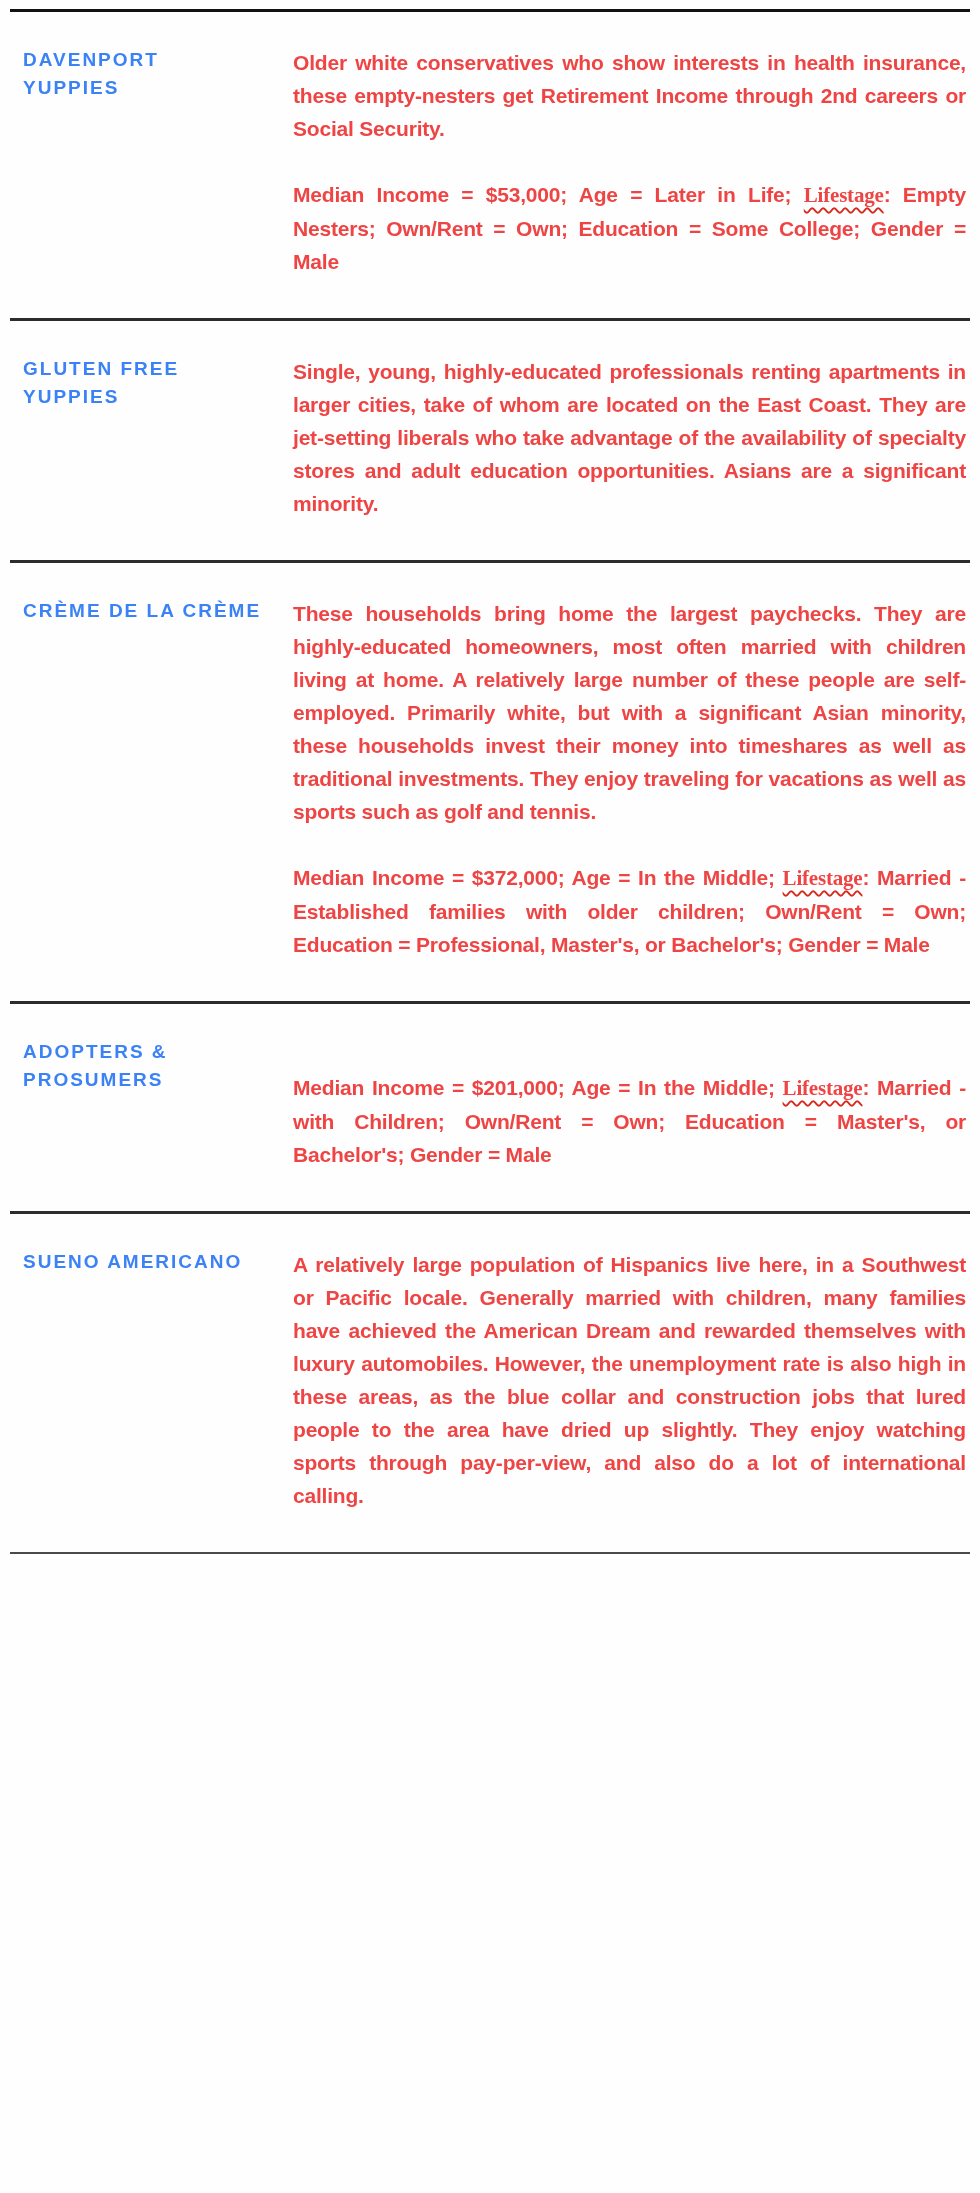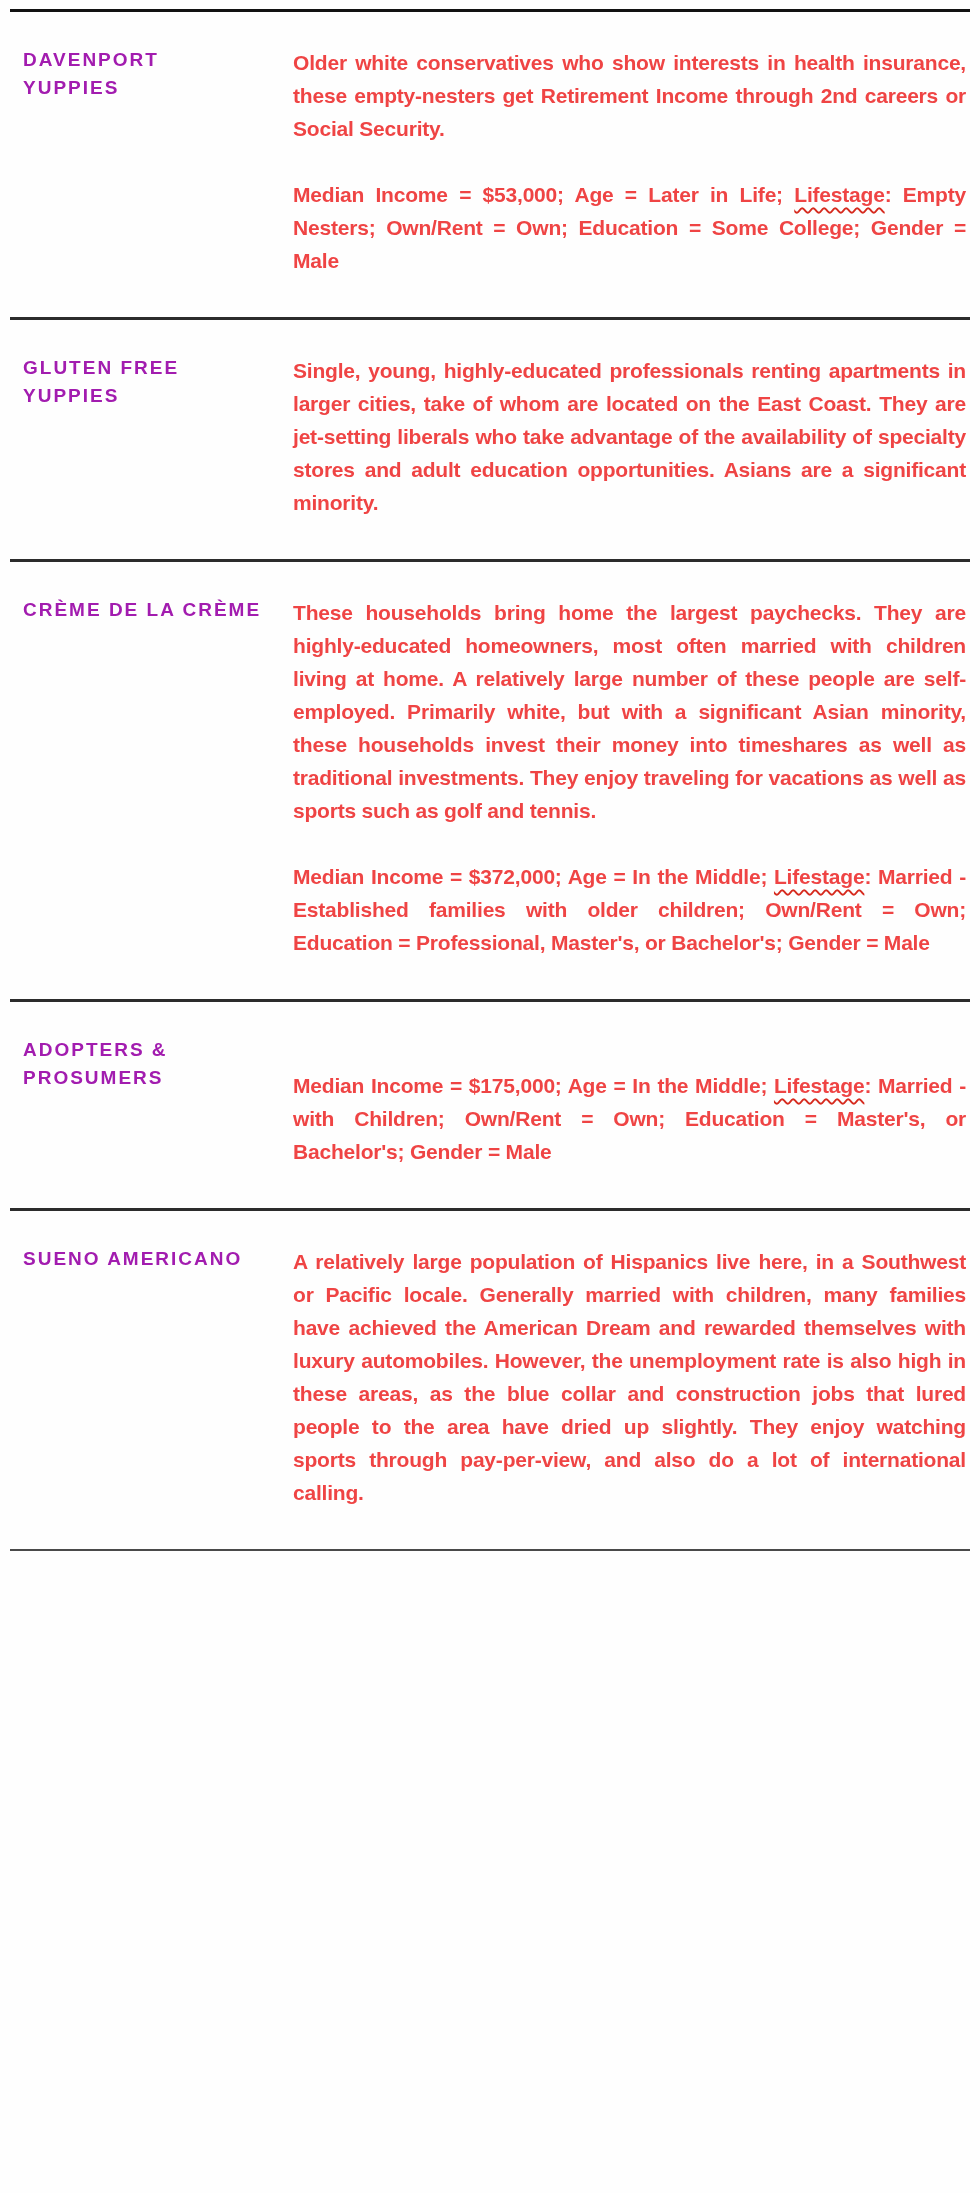--- a/index.html
+++ b/index.html
@@ -25,41 +25,42 @@
     display: grid;
     grid-template-columns: 283px 1fr;
     padding: 34px 0 40px 0;
   }
   .seg-name {
     padding-left: 13px;
     font-size: 19px;
     font-weight: 700;
     letter-spacing: 2px;
     line-height: 28px;
-    color: #a21caf;
+    color: #3b82f6;
   }
   .seg-name span { display: block; }
   .seg-name span:empty { display: none; }
   .seg-body {
     padding-right: 4px;
   }
   .seg-desc, .seg-stats {
     margin: 0;
     font-size: 21px;
     font-weight: 700;
     line-height: 33px;
     letter-spacing: -0.2px;
     text-align: justify;
     color: #ef4444;
   }
   .seg-stats { margin-top: 33px; }
   .wavy {
     text-decoration: underline wavy #d62a1e 1.5px;
     text-underline-offset: 5px;
     text-decoration-skip-ink: none;
+    font-family: Liberation Serif, serif;
   }
   .tail { height: 11px; }
 </style>
 </head>
 <body>
 
 <div class="page">
 
   <hr class="hr hr-heavy">
 
@@ -100,21 +101,21 @@
   </div>
 
   <hr class="hr">
 
   <div class="section">
     <div class="seg-name">
       <span>ADOPTERS &amp;</span>
       <span>PROSUMERS</span>
     </div>
     <div class="seg-body">
-      <p class="seg-stats"><span>Median Income = $175,000; Age = In the Middle; </span><span class="wavy">Lifestage</span><span>: Married - with Children; Own/Rent = Own; Education = Master's, or Bachelor's; Gender = Male</span></p>
+      <p class="seg-stats"><span>Median Income = $201,000; Age = In the Middle; </span><span class="wavy">Lifestage</span><span>: Married - with Children; Own/Rent = Own; Education = Master's, or Bachelor's; Gender = Male</span></p>
     </div>
   </div>
 
   <hr class="hr">
 
   <div class="section">
     <div class="seg-name">
       <span>SUENO AMERICANO</span>
 
     </div>

